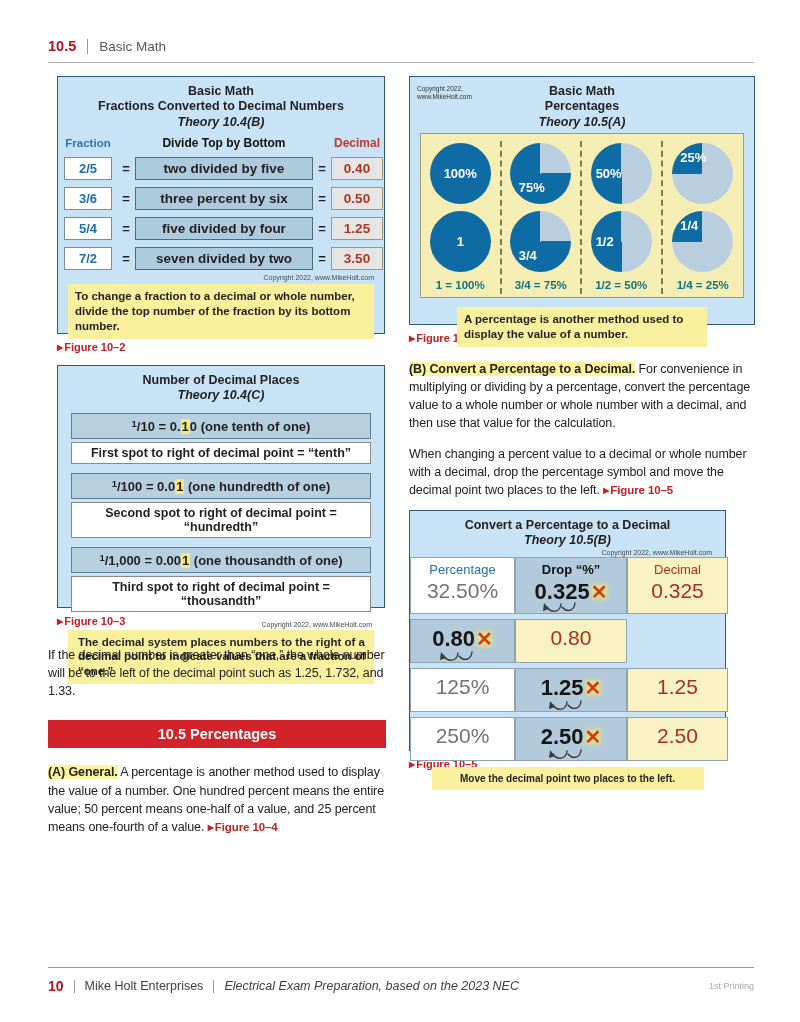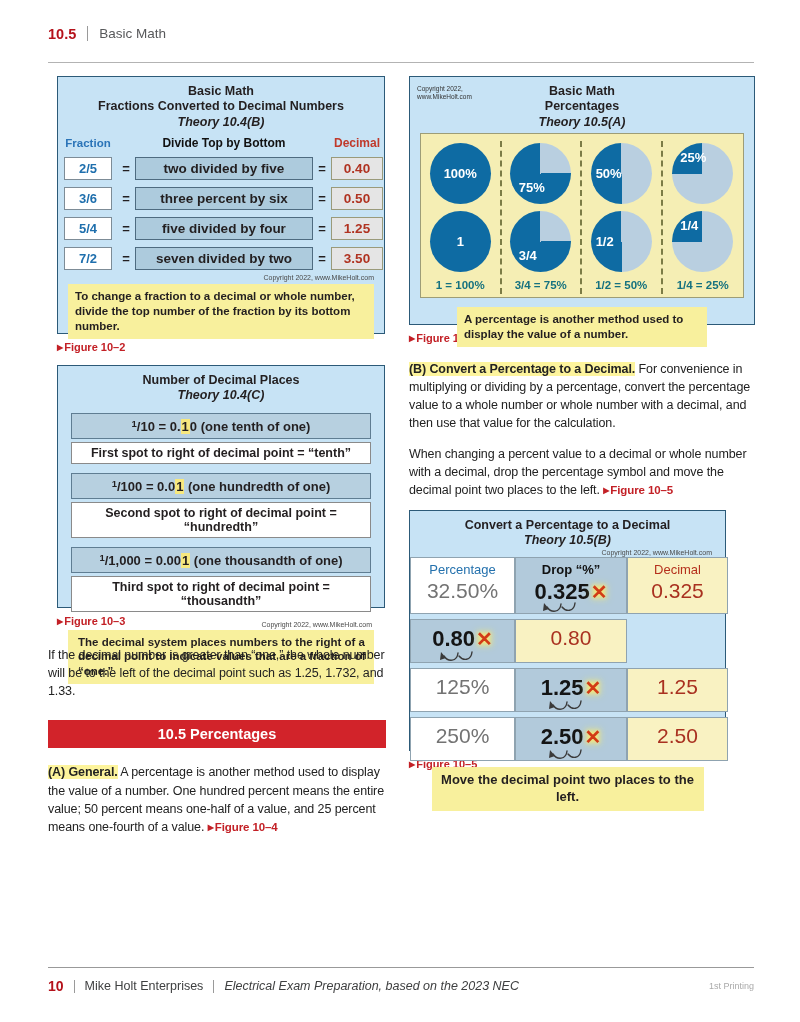--- a/index.html
+++ b/index.html
@@ -1,20 +1,20 @@
 <!DOCTYPE html>
 <html><head>
 <meta charset="utf-8">
 <style>
   html,body{margin:0;padding:0;background:#e8e8e8;}
   .page{position:relative;width:800px;height:1022px;background:#ffffff;margin:0 auto;
         font-family:"Liberation Sans",sans-serif;color:#231f20;overflow:hidden;}
 
   
-  .hdr{position:absolute;left:48px;right:46px;top:26px;height:28px;display:flex;align-items:flex-start;
+  .hdr{position:absolute;left:48px;right:46px;top:26px;height:28px;display:flex;align-items:flex-end;
        border-bottom:1px solid #b3b3b3;padding-bottom:8px;}
   .hdr .sec{color:#b5121b;font-weight:bold;font-size:14.5px;}
   .hdr .vbar{display:inline-block;width:1px;height:15px;background:#9a9a9a;margin:0 11px;}
   .hdr .ttl{color:#58595b;font-size:13.5px;}
 
   
   .col-left{position:absolute;left:48px;top:76px;width:338px;}
   .col-right{position:absolute;left:409px;top:76px;width:346px;}
 
   
@@ -103,21 +103,21 @@
   .h-drop{color:#111;font-weight:bold;}
   .h-dec{color:#b5301c;}
   .v-pct{color:#737373;font-size:21px;padding:2px 0 8px;}
   .v-dec{color:#a93120;font-size:21px;padding:2px 0 8px;}
   .v-drop{color:#141414;font-size:22px;font-weight:bold;padding:2px 0 8px;position:relative;display:inline-block;}
   .band.vals .v-pct,.band.vals .v-dec{padding:6px 0 10px;}
   .band.vals .v-drop{padding:6px 0 10px;}
   .xmark{color:#d23b16;font-weight:bold;font-size:20px;margin-left:1px;
          text-shadow:0 0 4px #ffec6a,0 0 7px #ffec6a,0 0 10px #ffec6a;}
   .arrows{position:absolute;left:2px;bottom:-3px;width:46px;height:15px;}
-  .f5 .note{margin:6px auto 0;width:258px;text-align:center;font-size:13px;}
+  .f5 .note{margin:6px auto 0;width:258px;text-align:center;font-size:10px;}
 
   
   .ftr-line{position:absolute;left:48px;right:46px;top:967px;border-top:1px solid #999;}
   .ftr{position:absolute;left:48px;right:46px;top:978px;display:flex;align-items:center;}
   .ftr .num{color:#b5121b;font-weight:bold;font-size:14px;}
   .ftr .vbar{display:inline-block;width:1px;height:13px;background:#9a9a9a;margin:0 10px;}
   .ftr .pub{color:#3f4041;font-size:12.5px;}
   .ftr .book{color:#3f4041;font-size:12.5px;font-style:italic;}
   .ftr .printing{margin-left:auto;color:#aaa;font-size:9px;}
 </style>

